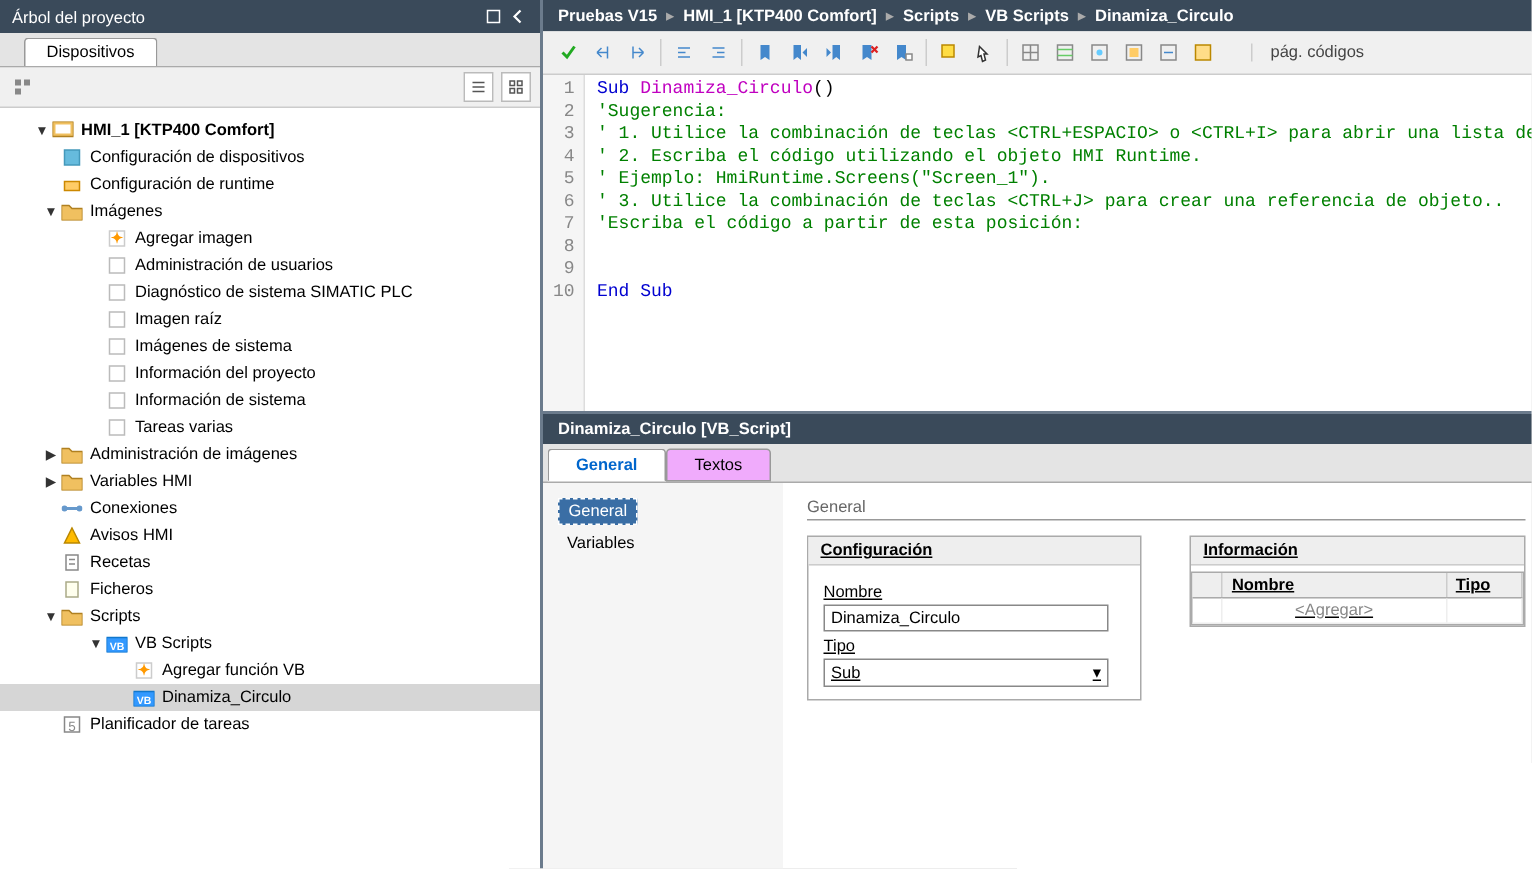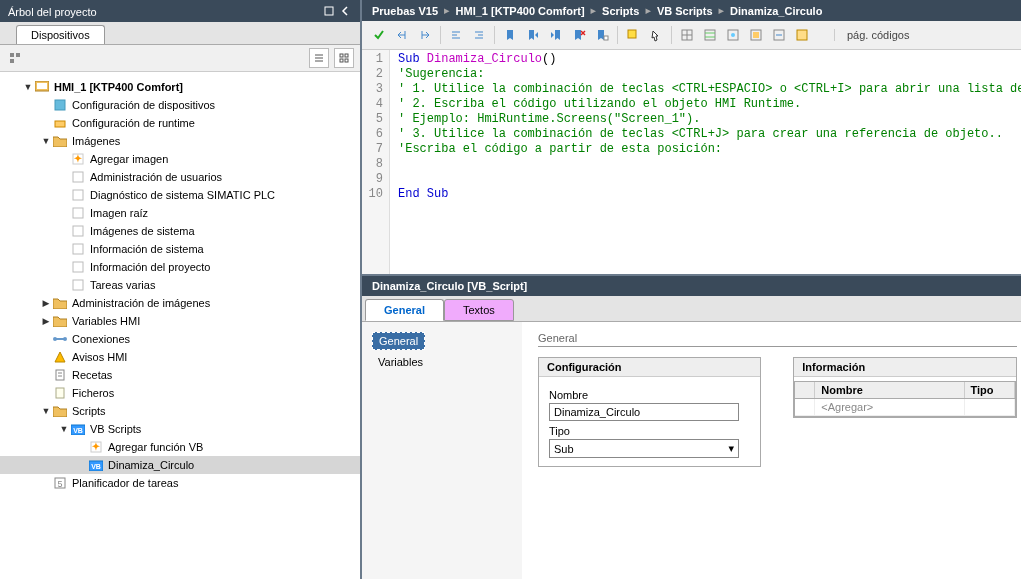--- a/index.html
+++ b/index.html
@@ -15,21 +15,21 @@
 .tab { background: #fff; border: 1px solid #999; border-bottom: none; padding: 3px 14px; font-size: 11px; border-radius: 3px 3px 0 0; margin-left: 16px; }
 .left-toolbar { display: flex; justify-content: space-between; align-items: center; background: #f0f0f0; border-bottom: 1px solid #ccc; padding: 3px 6px; }
 .tbtn { width: 20px; height: 20px; border: 1px solid #bbb; background: #fff; display: inline-flex; align-items: center; justify-content: center; margin-left: 2px; font-size: 11px; cursor: pointer; }
 .tbtn-plain { width: 18px; height: 18px; display: inline-flex; align-items: center; justify-content: center; cursor: pointer; }
 
 .tree { flex: 1; overflow: auto; background: #fff; padding: 6px 0; }
 .tnode { display: flex; align-items: center; padding: 1px 0 1px 10px; white-space: nowrap; font-size: 11px; cursor: default; height: 18px; }
 .tnode.selected { background: #d6d6d6; }
 .tcaret { width: 12px; text-align: center; color: #333; font-size: 9px; cursor: pointer; }
 .ticon { width: 16px; height: 14px; margin-right: 4px; display: inline-flex; align-items: center; justify-content: center; }
-.ind1 { padding-left: 22px; } .ind2 { padding-left: 40px; } .ind3 { padding-left: 58px; } .ind4 { padding-left: 76px; }
+.ind1 { padding-left: 22px; } .ind2 { padding-left: 28px; } .ind3 { padding-left: 58px; } .ind4 { padding-left: 76px; }
 
 
 .right { display: flex; flex-direction: column; }
 .breadcrumb { background: #3a4a5a; color: #fff; padding: 4px 10px; font-size: 11px; display: flex; align-items: center; gap: 6px; font-weight: bold; }
 .breadcrumb .sep { color: #aaa; font-weight: normal; }
 
 .editor { background: #fff; display: flex; flex-direction: column; height: 255px; border-bottom: 2px solid #6b7b8c; }
 .editor-toolbar { display: flex; align-items: center; background: #f0f0f0; border-bottom: 1px solid #ccc; padding: 4px 6px; gap: 1px; }
 .editor-toolbar .sep { width: 1px; height: 18px; background: #ccc; margin: 0 3px; }
 .etbtn { width: 22px; height: 20px; display: inline-flex; align-items: center; justify-content: center; cursor: pointer; }
@@ -47,33 +47,33 @@
 .props { flex: 1; background: #e4e4e4; display: flex; flex-direction: column; }
 .props-header { background: #3a4a5a; color: #fff; padding: 4px 10px; font-size: 11px; font-weight: bold; }
 .ptabs { display: flex; border-bottom: 1px solid #aaa; background: #e4e4e4; padding-top: 3px; padding-left: 3px; }
 .ptab { border: 1px solid #999; padding: 4px 18px; font-size: 11px; background: #f0abfc; cursor: pointer; border-radius: 3px 3px 0 0; }
 .ptab.active { background: #fff; border-bottom-color: #fff; color: #0066cc; font-weight: bold; }
 .pbody { flex: 1; display: grid; grid-template-columns: 160px 1fr; background: #fff; }
 .plist { background: #f5f5f5; padding: 10px; font-size: 11px; }
 .plist .pitem { padding: 2px 6px; cursor: pointer; }
 .plist .pitem.sel { background: #3a6ea5; color: #fff; border: 1px dashed #fff; display: inline-block; }
 .pform { padding: 10px 16px; }
-.fieldsets { display: grid; grid-template-columns: 1fr 1fr; gap: 32px; }
+.fieldsets { display: grid; grid-template-columns: 1fr 1fr; gap: 32px; text-decoration: underline; }
 .group-title { color: #666; border-bottom: 1px solid #999; font-size: 11px; margin-bottom: 6px; padding-bottom: 2px; }
 .fgroup { border: 1px solid #aaa; margin-top: 4px; }
 .fgroup-title { background: #eee; border-bottom: 1px solid #ccc; padding: 3px 8px; font-weight: bold; font-size: 11px; }
 .fgroup-body { padding: 8px 10px; }
 .flabel { font-size: 11px; margin-top: 4px; display: block; }
 .finput { width: 190px; border: 1px solid #888; padding: 2px 4px; font-size: 11px; margin-top: 2px; }
 .fselect { width: 190px; border: 1px solid #888; background: #fff; padding: 2px 4px; font-size: 11px; margin-top: 2px; display: flex; justify-content: space-between; align-items: center; cursor: pointer; }
 .ptable { border: 1px solid #aaa; margin-top: 4px; }
 .ptable-head { display: grid; grid-template-columns: 20px 1fr 50px; background: #eee; border-bottom: 1px solid #aaa; }
 .ptable-head div { border-right: 1px solid #ccc; padding: 2px 6px; font-size: 11px; font-weight: bold; }
 .ptable-row { display: grid; grid-template-columns: 20px 1fr 50px; border-bottom: 1px solid #eee; }
-.ptable-row div { border-right: 1px solid #eee; padding: 2px 6px; font-size: 11px; color: #888; }
+.ptable-row div { border-right: 1px solid #eee; padding: 2px 6px; font-size: 11px; color: #888; text-align: center; }
 
 svg { display: block; }
 </style>
 </head>
 <body>
 
 <div class="app">
 
   <div class="left">
     <div class="left-header">
@@ -204,30 +204,30 @@
           </span>
           <span>Imágenes de sistema</span>
         </div>
       <div class="tnode ind3">
           <span class="tcaret"></span>
           <span class="ticon">
             <svg width="12" height="12">
               <rect x="1" y="1" width="10" height="10" fill="#fff" stroke="#bbb"></rect>
             </svg>
           </span>
+          <span>Información del proyecto</span>
+        </div>
+      <div class="tnode ind3">
+          <span class="tcaret"></span>
+          <span class="ticon">
+            <svg width="12" height="12">
+              <rect x="1" y="1" width="10" height="10" fill="#fff" stroke="#bbb"></rect>
+            </svg>
+          </span>
           <span>Información de sistema</span>
-        </div>
-      <div class="tnode ind3">
-          <span class="tcaret"></span>
-          <span class="ticon">
-            <svg width="12" height="12">
-              <rect x="1" y="1" width="10" height="10" fill="#fff" stroke="#bbb"></rect>
-            </svg>
-          </span>
-          <span>Información del proyecto</span>
         </div>
       <div class="tnode ind3">
           <span class="tcaret"></span>
           <span class="ticon">
             <svg width="12" height="12">
               <rect x="1" y="1" width="10" height="10" fill="#fff" stroke="#bbb"></rect>
             </svg>
           </span>
           <span>Tareas varias</span>
         </div>

